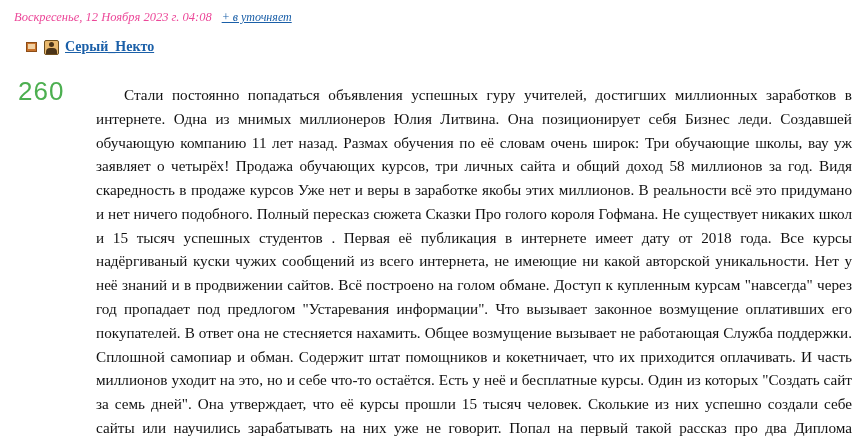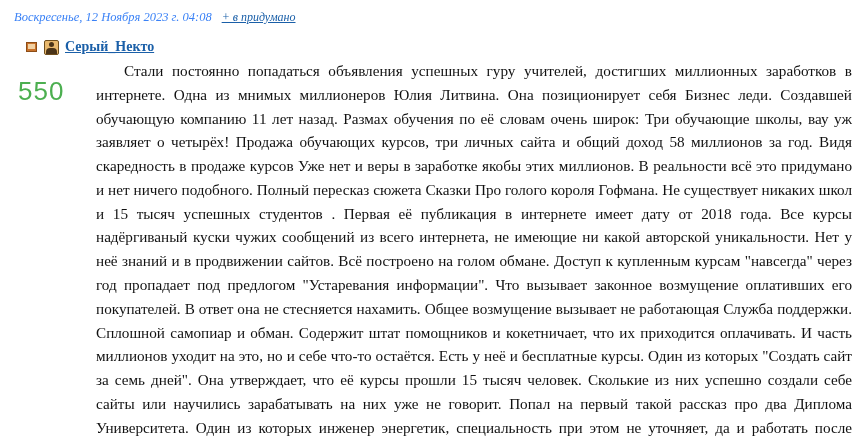--- a/index.html
+++ b/index.html
@@ -24,36 +24,36 @@
   .meta-row {
     display: flex;
     align-items: baseline;
     gap: 10px;
     font-size: 12.5px;
     font-style: italic;
     font-family: "Liberation Serif", serif;
     margin: 0 0 14px 2px;
   }
   .meta-date {
-    color: #3b82f6;
+    color: #ec4899;
     white-space: nowrap;
   }
   .meta-link {
     color: #1a5fa8;
     text-decoration: underline;
     font-style: italic;
     font-size: 12px;
     white-space: nowrap;
     cursor: pointer;
   }
   .author-row {
     display: flex;
     align-items: center;
     gap: 6px;
-    margin: 0 0 4px 14px;
+    margin: 0 0 28px 14px;
     font-size: 13.5px;
     font-family: "Liberation Sans", sans-serif;
   }
   .icon-badge {
     width: 12px;
     height: 12px;
     display: inline-block;
     position: relative;
     flex: 0 0 auto;
   }
@@ -135,32 +135,32 @@
     hyphens: none;
   }
 </style>
 </head>
 <body>
 
 <div class="page">
 
   <div class="meta-row">
     <span class="meta-date">Воскресенье, 12 Ноября 2023 г. 04:08</span>
-    <span class="meta-link">+ в придумано</span>
+    <span class="meta-link">+ в уточняет</span>
   </div>
 
   <div class="author-row">
     <span class="icon-badge">
       <span class="b1"></span>
         <span class="b2"></span>
     </span>
     <span class="avatar">
       <span class="head"></span>
         <span class="body"></span>
     </span>
     <span class="author-name">Серый_Некто</span>
   </div>
 
-  <div class="rating">550</div>
+  <div class="rating">260</div>
 
   <div class="body-text">Стали постоянно попадаться объявления успешных гуру учителей, достигших миллионных заработков в интернете. Одна из мнимых миллионеров Юлия Литвина. Она позиционирует себя Бизнес леди. Создавшей обучающую компанию 11 лет назад. Размах обучения по её словам очень широк: Три обучающие школы, вау уж заявляет о четырёх! Продажа обучающих курсов, три личных сайта и общий доход 58 миллионов за год. Видя скаредность в продаже курсов Уже нет и веры в заработке якобы этих миллионов. В реальности всё это придумано и нет ничего подобного. Полный пересказ сюжета Сказки Про голого короля Гофмана. Не существует никаких школ и 15 тысяч успешных студентов . Первая её публикация в интернете имеет дату от 2018 года. Все курсы надёргиваный куски чужих сообщений из всего интернета, не имеющие ни какой авторской уникальности. Нет у неё знаний и в продвижении сайтов. Всё построено на голом обмане. Доступ к купленным курсам "навсегда" через год пропадает под предлогом "Устаревания информации". Что вызывает законное возмущение оплативших его покупателей. В ответ она не стесняется нахамить. Общее возмущение вызывает не работающая Служба поддержки. Сплошной самопиар и обман. Содержит штат помощников и кокетничает, что их приходится оплачивать. И часть миллионов уходит на это, но и себе что-то остаётся. Есть у неё и бесплатные курсы. Один из которых "Создать сайт за семь дней". Она утверждает, что её курсы прошли 15 тысяч человек. Сколькие из них успешно создали себе сайты или научились зарабатывать на них уже не говорит. Попал на первый такой рассказ про два Диплома Университета. Один из которых инженер энергетик, специальность при этом не уточняет, да и работать после окончания не стала. Мне это знакомо,</div>
 
 </div>
 
 </body></html>

